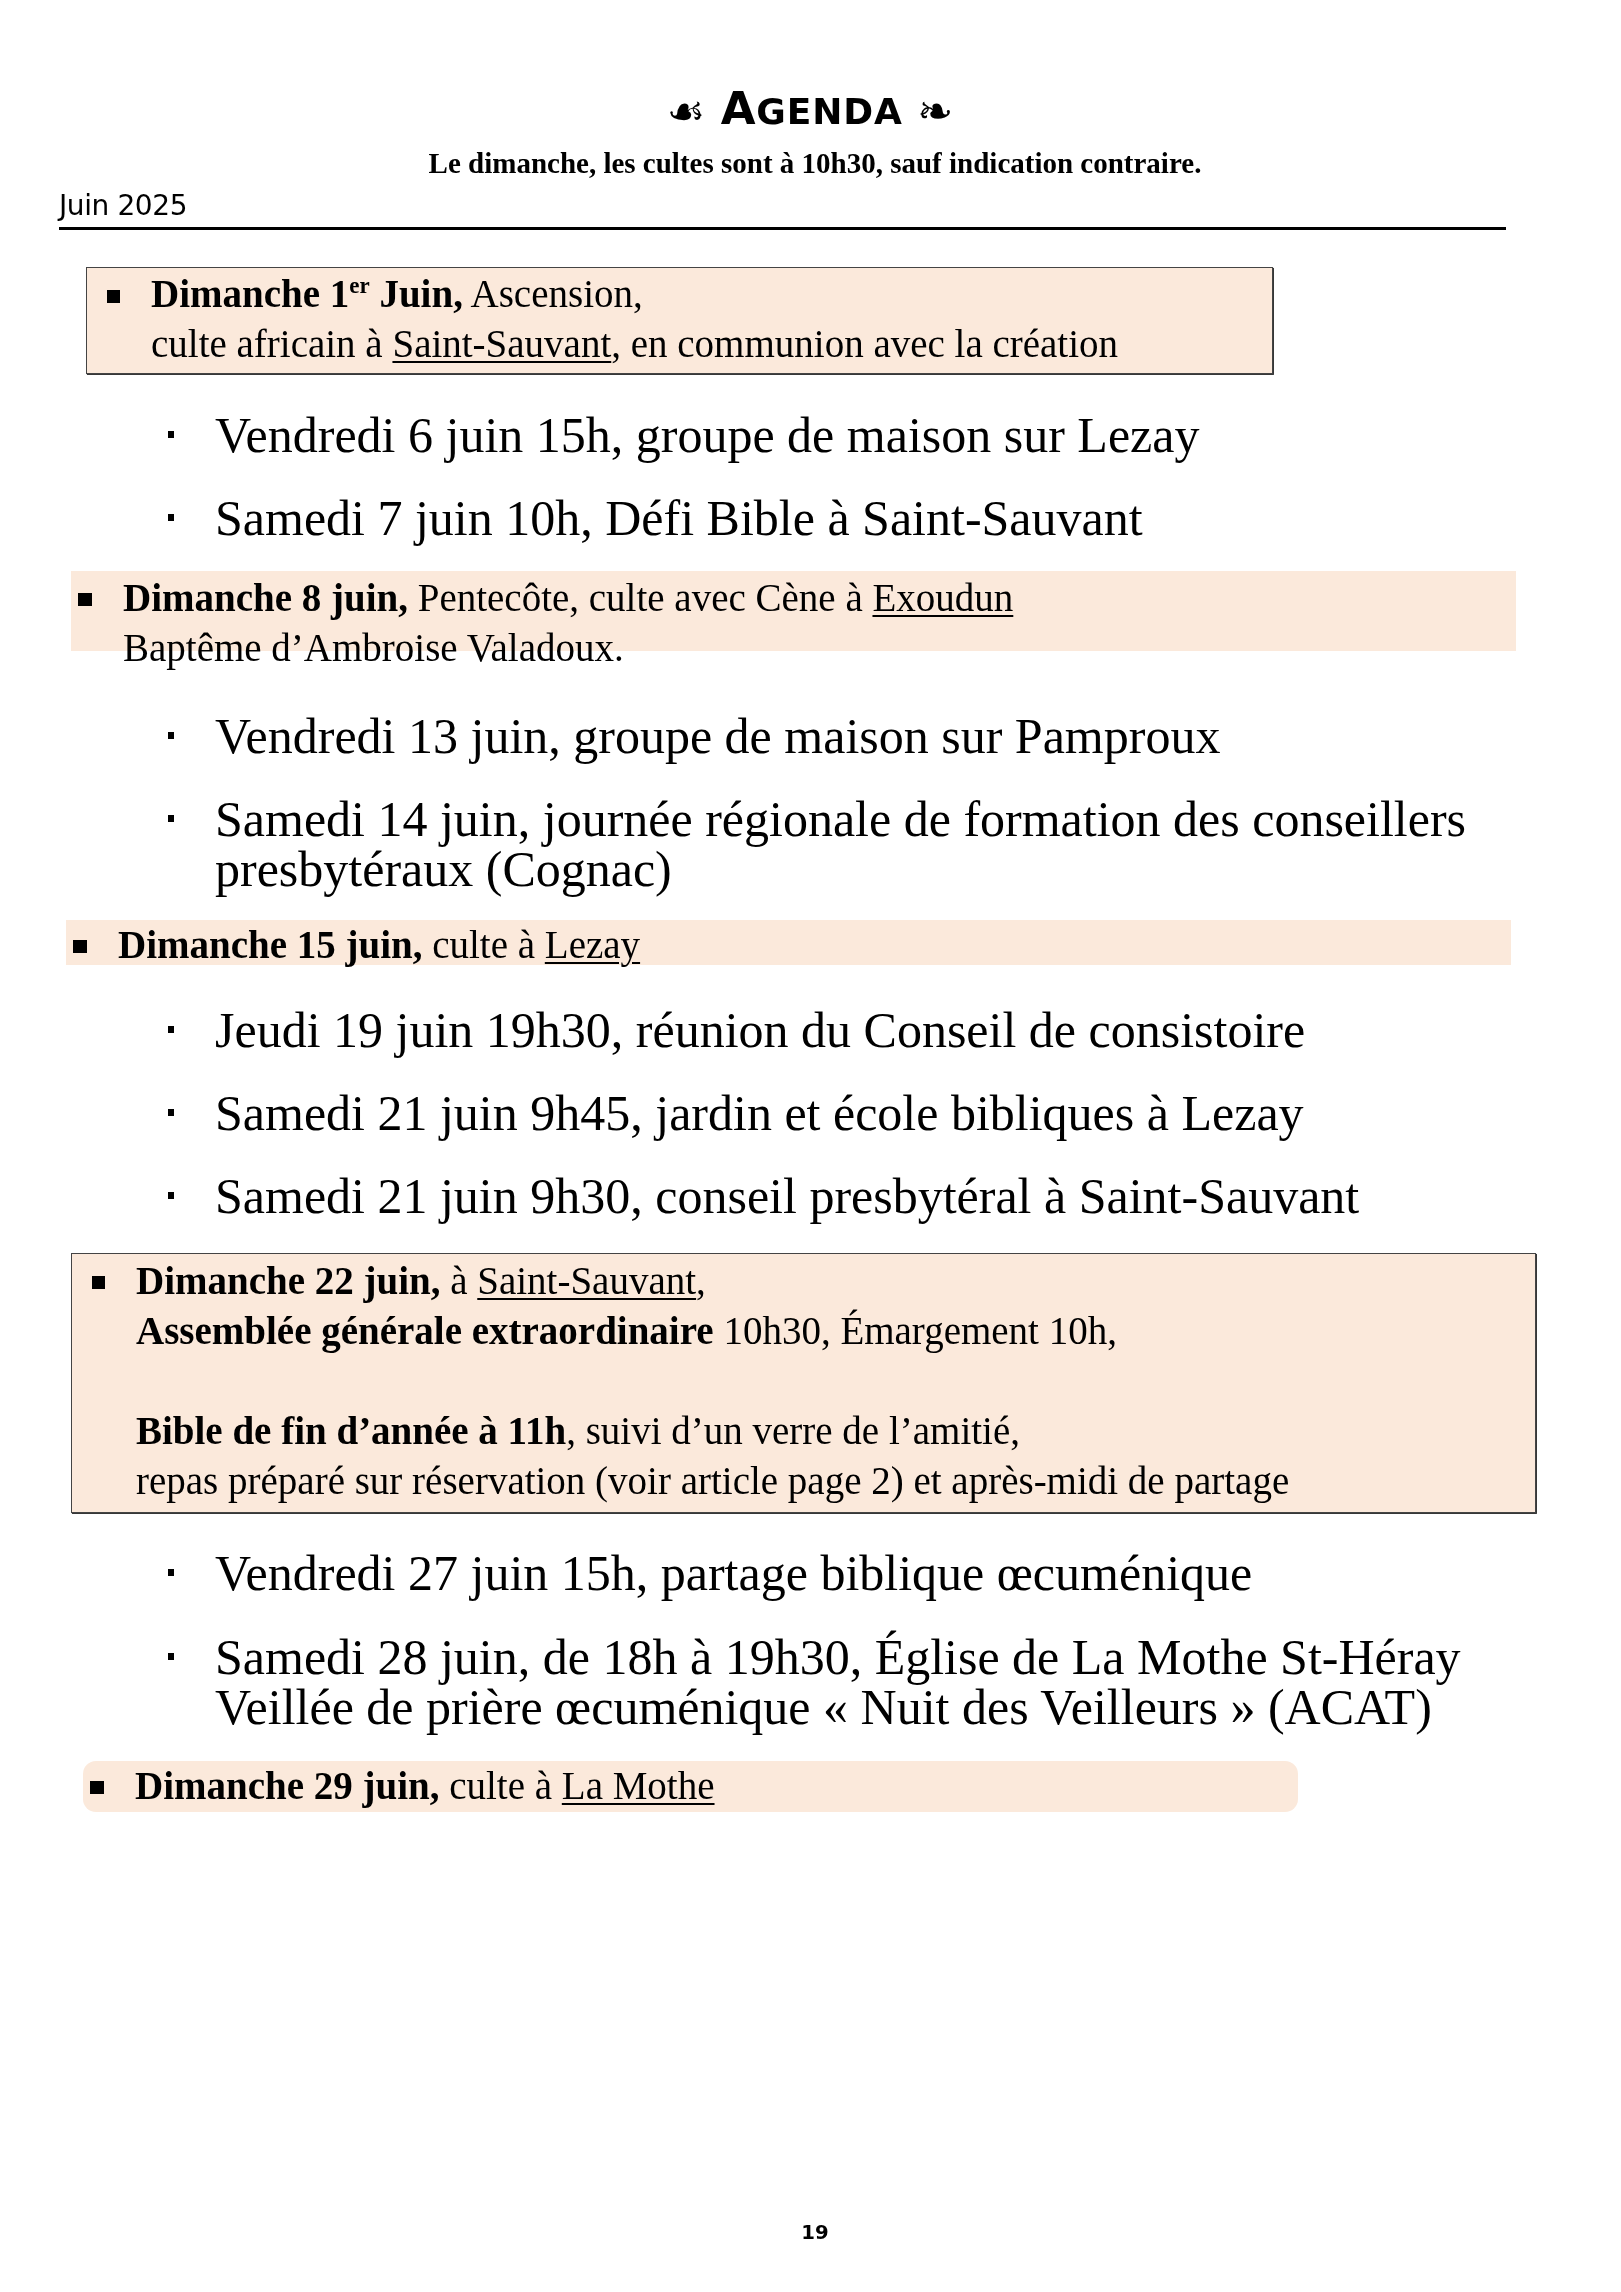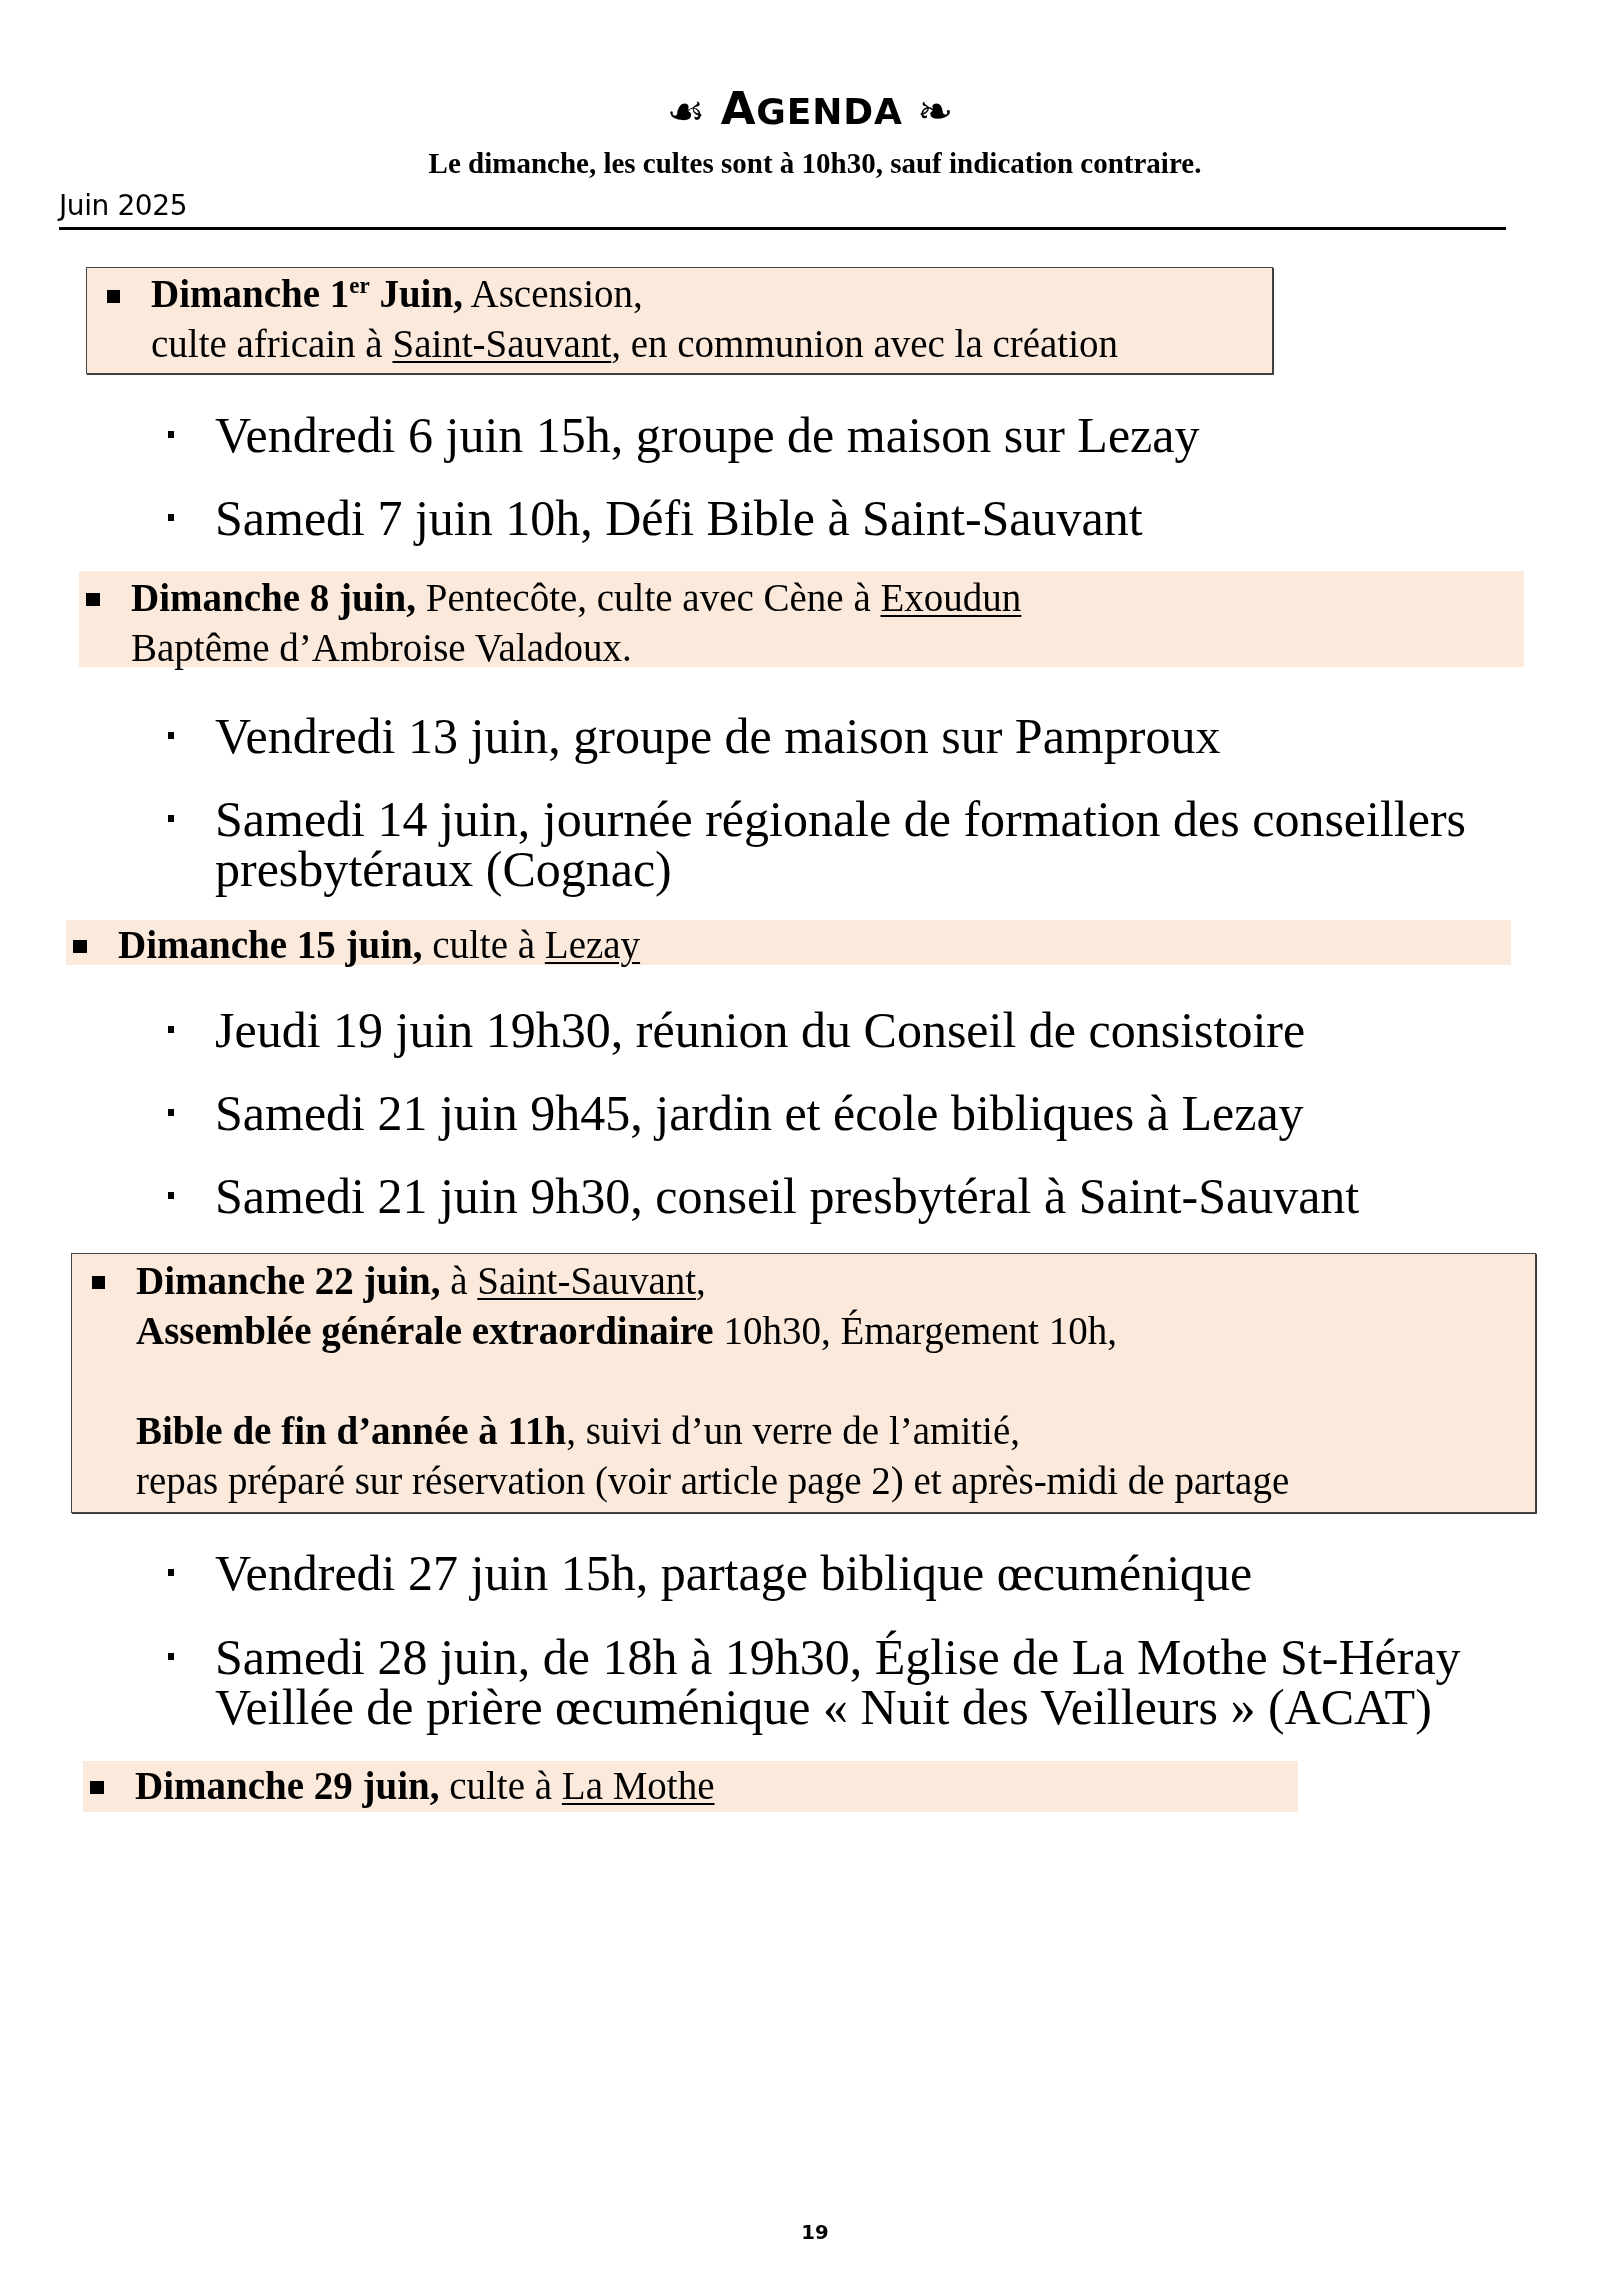--- a/index.html
+++ b/index.html
@@ -79,21 +79,21 @@
 
   <div class="sub" style="top:410px;">
     <span class="dot"></span>
     <span>Vendredi 6 juin 15h, groupe de maison sur Lezay</span>
   </div>
   <div class="sub" style="top:493px;">
     <span class="dot"></span>
     <span>Samedi 7 juin 10h, Défi Bible à Saint-Sauvant</span>
   </div>
 
-  <div class="sunday" style="left:79px; top:571px; width:1445px; height:96px;">
+  <div class="sunday" style="left:71px; top:571px; width:1445px; height:80px;">
     <span class="bullet" style="left:7.2px; top:21.5px;"></span>
     <div class="text" style="left:52px; top:1.8px;">
       <div><b>Dimanche 8 juin,</b><span> Pentecôte, culte avec Cène à </span><span class="u">Exoudun</span></div>
       <div>Baptême d’Ambroise Valadoux.</div>
     </div>
   </div>
 
   <div class="sub" style="top:711px;">
     <span class="dot"></span>
     <span>Vendredi 13 juin, groupe de maison sur Pamproux</span>
@@ -138,21 +138,21 @@
   <div class="sub" style="top:1548px;">
     <span class="dot"></span>
     <span>Vendredi 27 juin 15h, partage biblique œcuménique</span>
   </div>
   <div class="sub" style="top:1632px;">
     <span class="dot"></span>
     <div>Samedi 28 juin, de 18h à 19h30, Église de La Mothe St-Héray</div>
     <div>Veillée de prière œcuménique « Nuit des Veilleurs » (ACAT)</div>
   </div>
 
-  <div class="sunday" style="left:83px; top:1761px; width:1215px; height:51px;">
+  <div class="sunday" style="left:83px; top:1761px; width:1215px; height:51px;border-radius:13px;">
     <span class="bullet" style="left:7.2px; top:19.7px;"></span>
     <div class="text" style="left:52px; top:0px;">
       <div><b>Dimanche 29 juin,</b><span> culte à </span><span class="u">La Mothe</span></div>
     </div>
   </div>
 
 </div>
 
 <div class="page-num">19</div>
 

